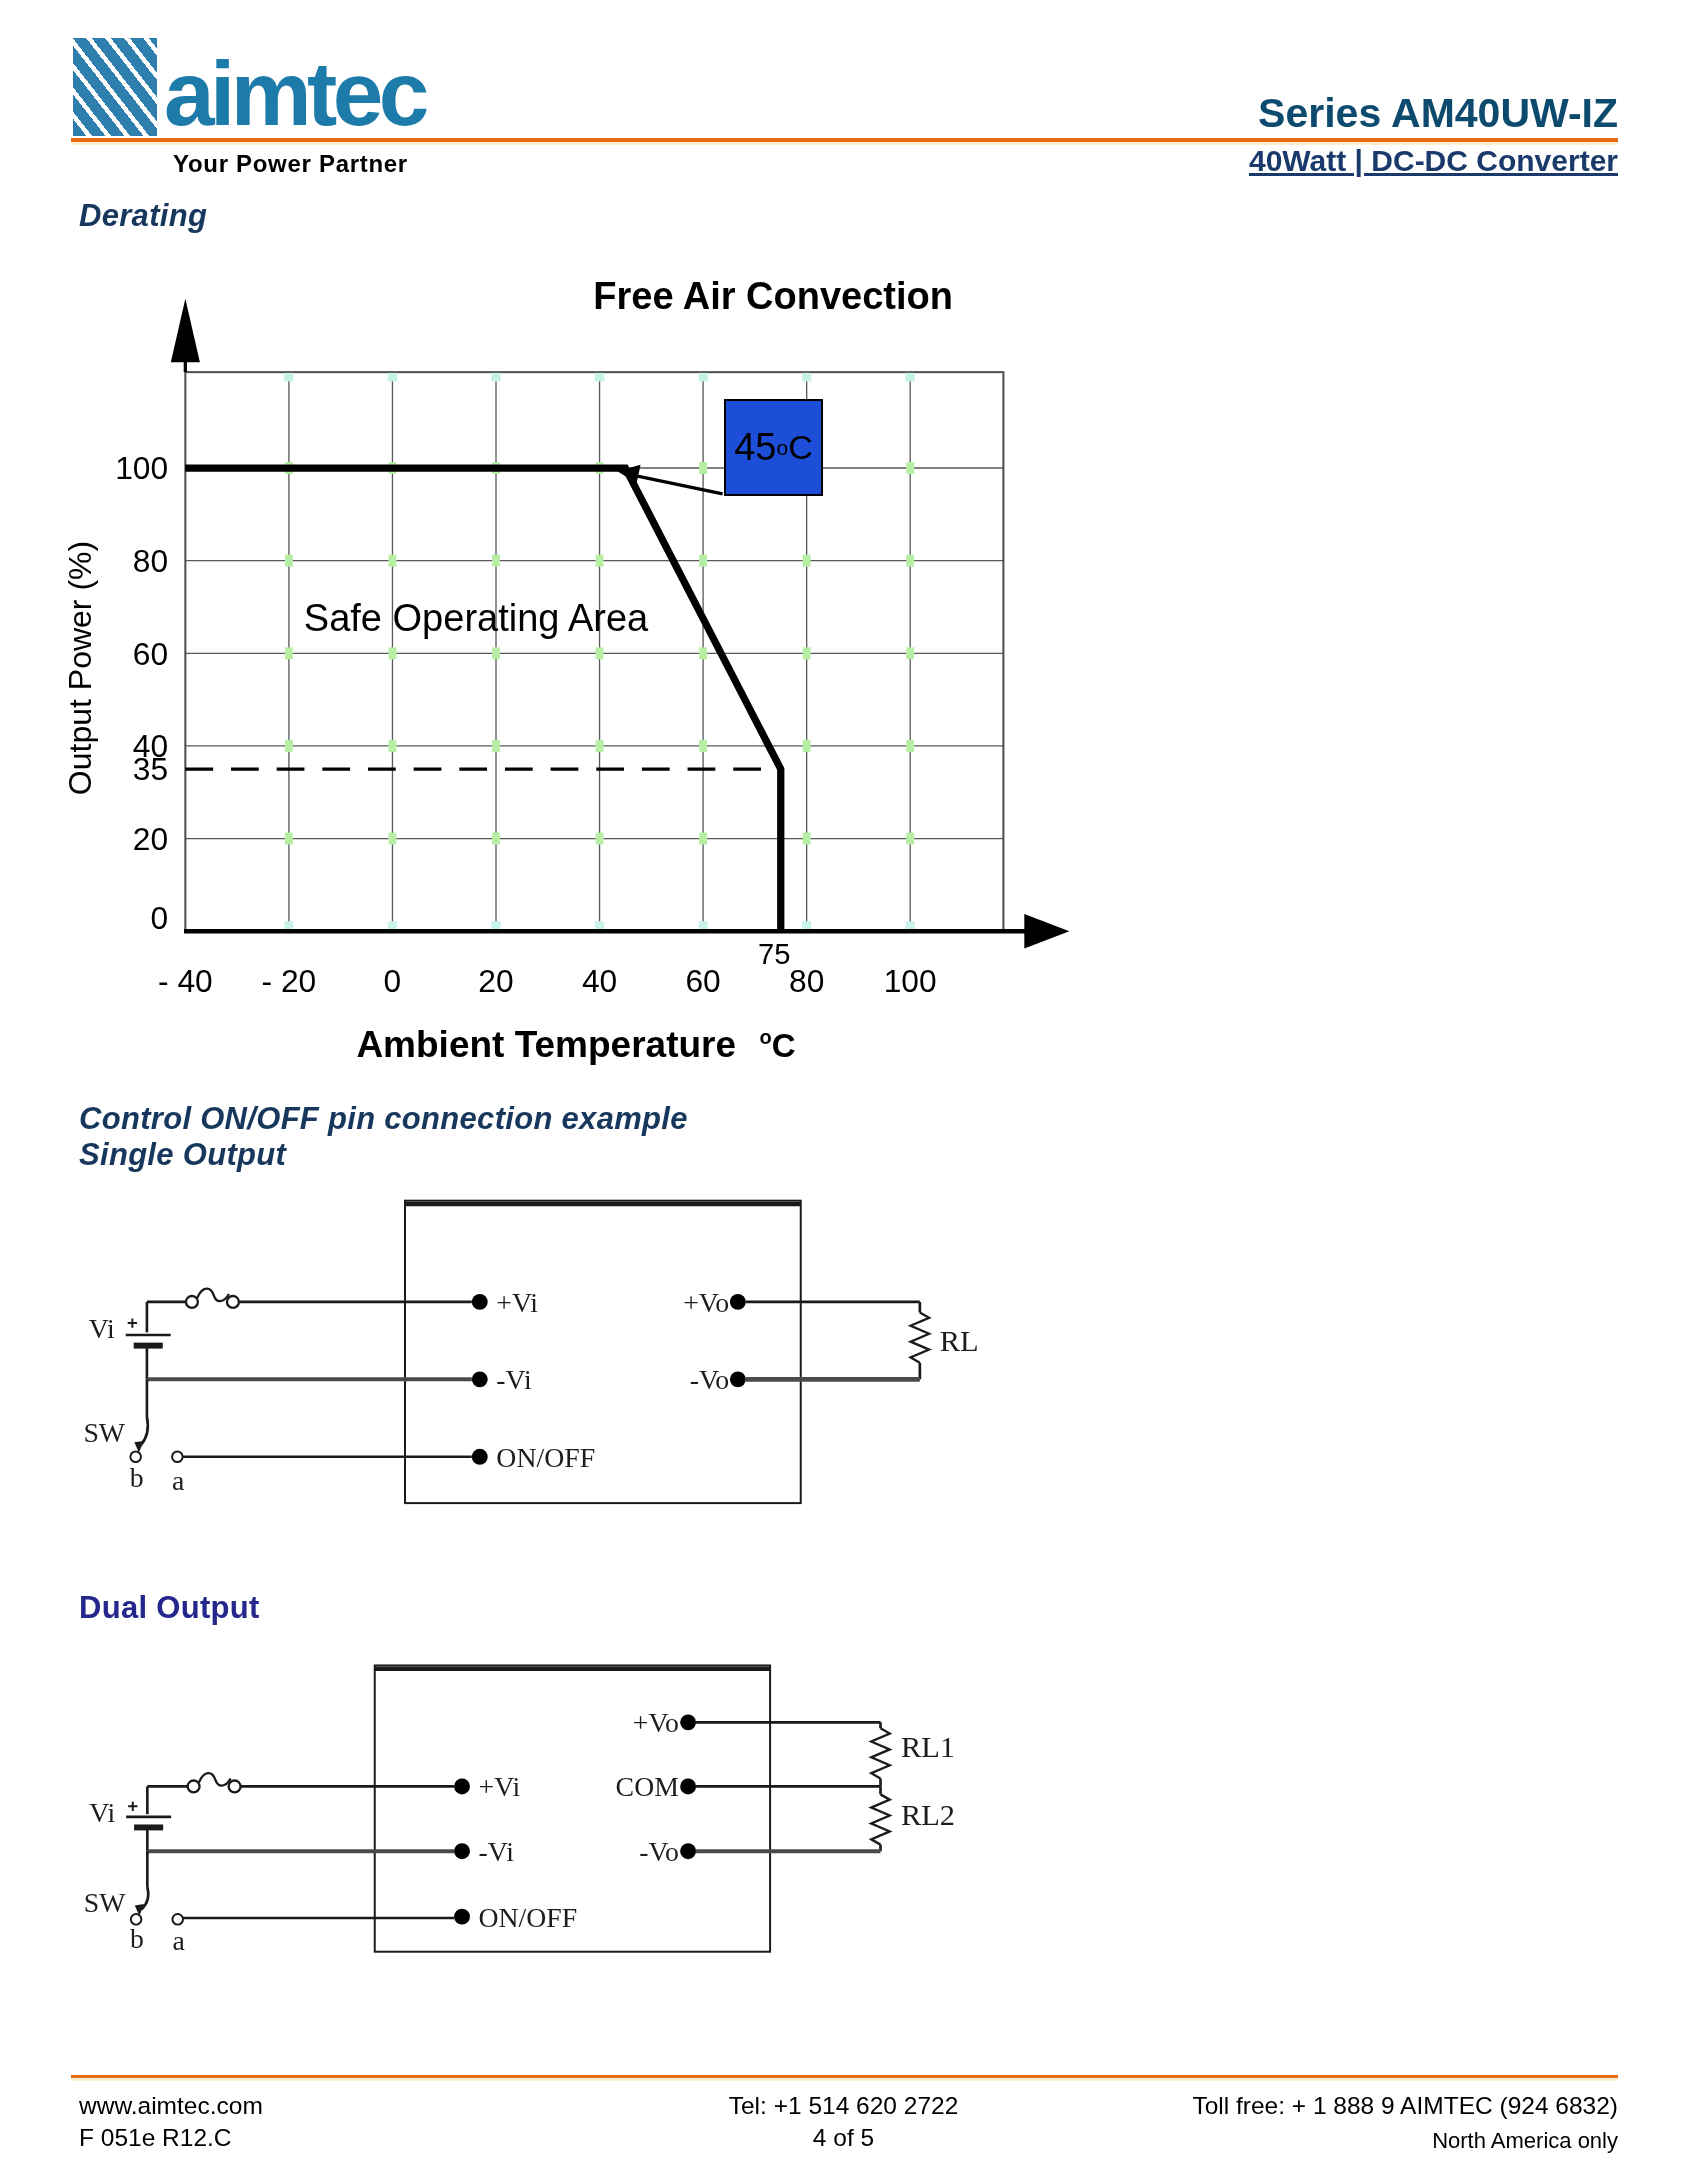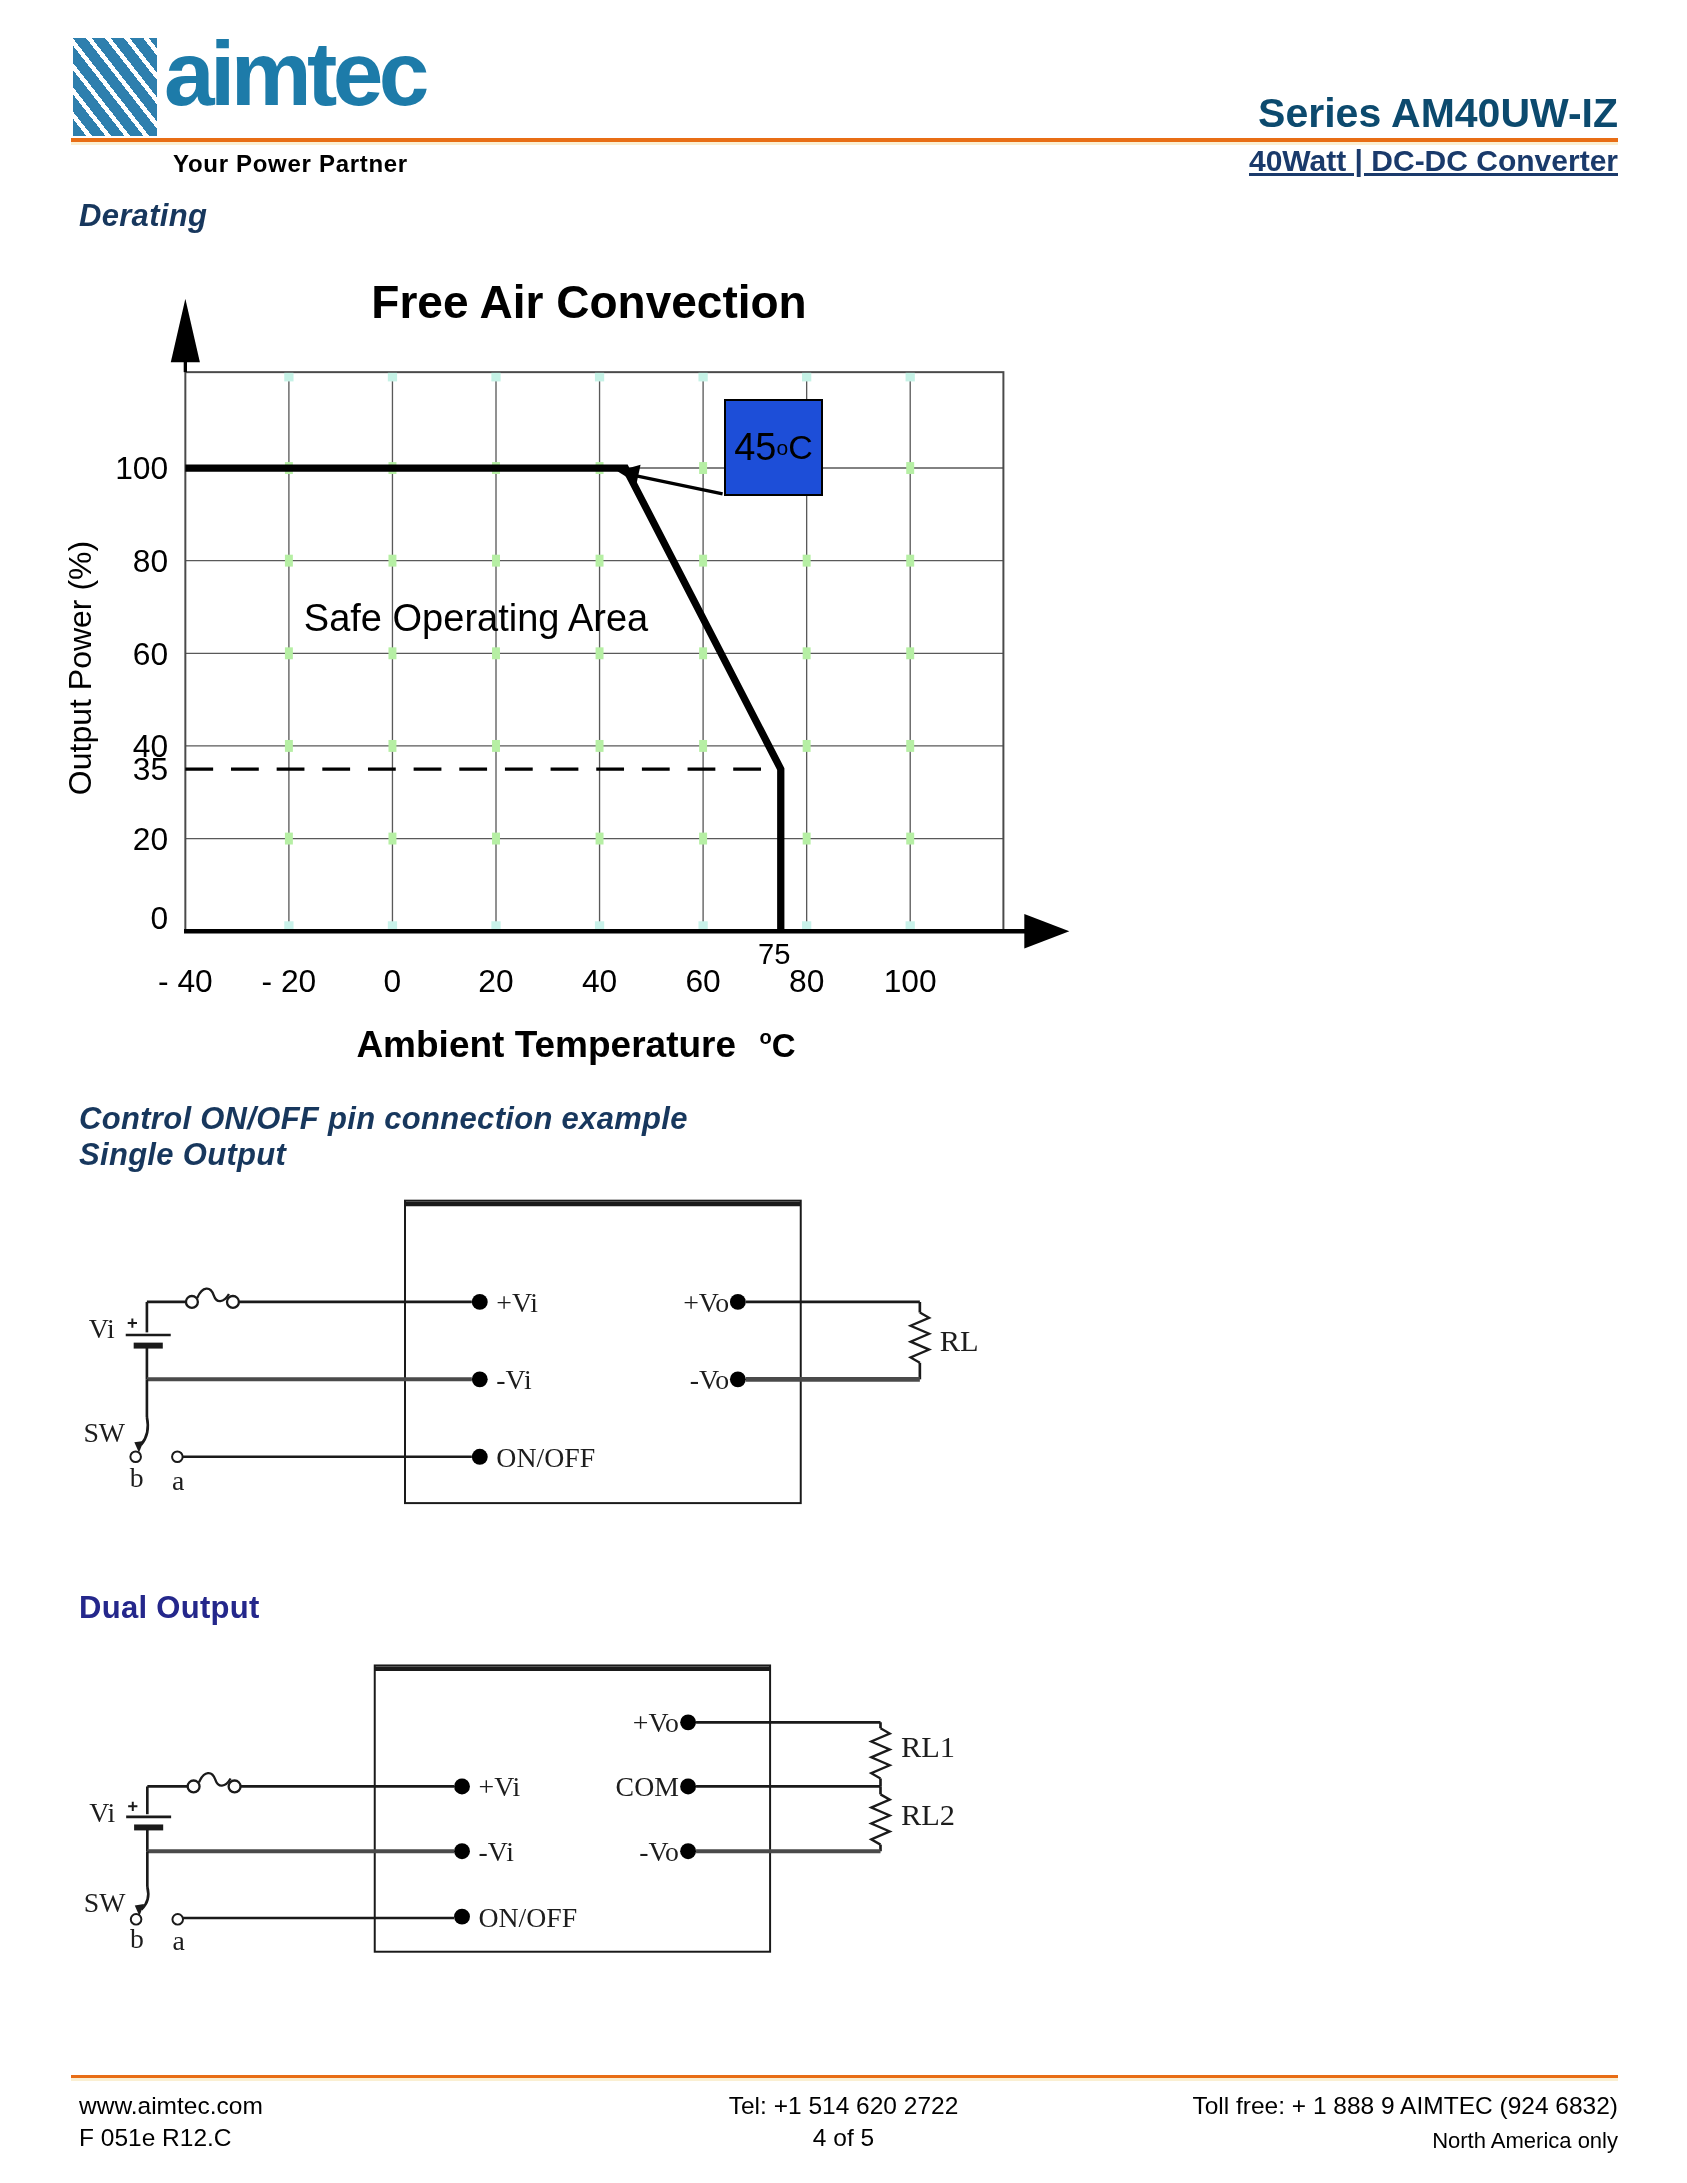--- a/index.html
+++ b/index.html
@@ -9,36 +9,36 @@
   .navy{color:#17375D;font-weight:bold;font-style:italic;}
   .hdg{font-size:31px;font-weight:bold;letter-spacing:0.3px;}
   .rule{background:#E86D15;height:4px;}
   .rule2{background:#FAEFD2;height:2.6px;}
   .logo-box{width:84px;height:98px;background:#2E7FAE;
     background-image:repeating-linear-gradient(52deg,rgba(255,255,255,0) 0 10.6px,#ffffff 10.6px 15px);}
   .logo-word{font-size:91px;font-weight:bold;color:#1D7BA9;letter-spacing:-4.6px;line-height:99px;}
   .tagline{font-size:24px;font-weight:bold;color:#000000;letter-spacing:0.7px;}
   .series-title{font-size:41px;font-weight:bold;color:#0c4a6e;}
   .series-sub{font-size:30px;font-weight:bold;color:#1A3A6B;}
-  .chart-title{font-size:46px;font-weight:bold;text-align:center;}
+  .chart-title{font-size:38px;font-weight:bold;text-align:right;}
   .soa{font-size:38px;text-align:center;}
   .ylab{font-size:32px;text-align:center;transform:rotate(-90deg);}
   .xlab{font-size:37px;font-weight:bold;text-align:center;}
   .callout{border:2.6px solid #000;background:#1d4ed8;display:flex;align-items:center;justify-content:center;}
   .foot{font-size:24.5px;}
   .foot-small{font-size:22px;}
   svg text.ser{font-family:"Liberation Serif", serif;font-size:42px;fill:#1d1d1d;}
   svg text.san{font-family:"Liberation Sans", sans-serif;fill:#000;}
   sup.deg{font-size:20px;vertical-align:13.2px;font-weight:bold;}
 </style>
 </head>
 <body>
 
 <div class="abs logo-box" style="left:73px;top:38px;"></div>
-<div class="abs logo-word" style="left:164px;top:24px;">aimtec</div>
+<div class="abs logo-word" style="left:164px;top:44px;">aimtec</div>
 <div class="abs rule" style="left:71px;top:138px;width:1547px;"></div>
 <div class="abs rule2" style="left:71px;top:142px;width:1547px;"></div>
 <div class="abs tagline" style="left:173px;top:150px;">Your Power Partner</div>
 <div class="abs series-title" style="right:69px;top:90px;">Series AM40UW-IZ</div>
 <div class="abs series-sub" style="right:69px;top:144px;text-decoration:underline;">40Watt | DC-DC Converter</div>
 
 <div class="abs hdg navy" style="left:79px;top:198px;">Derating</div>
 <div class="abs hdg navy" style="left:79px;top:1101px;">Control ON/OFF pin connection example</div>
 <div class="abs hdg navy" style="left:79px;top:1137px;">Single Output</div>
 <div class="abs hdg" style="left:79px;top:1590px;color:#24278B;">Dual Output</div>

